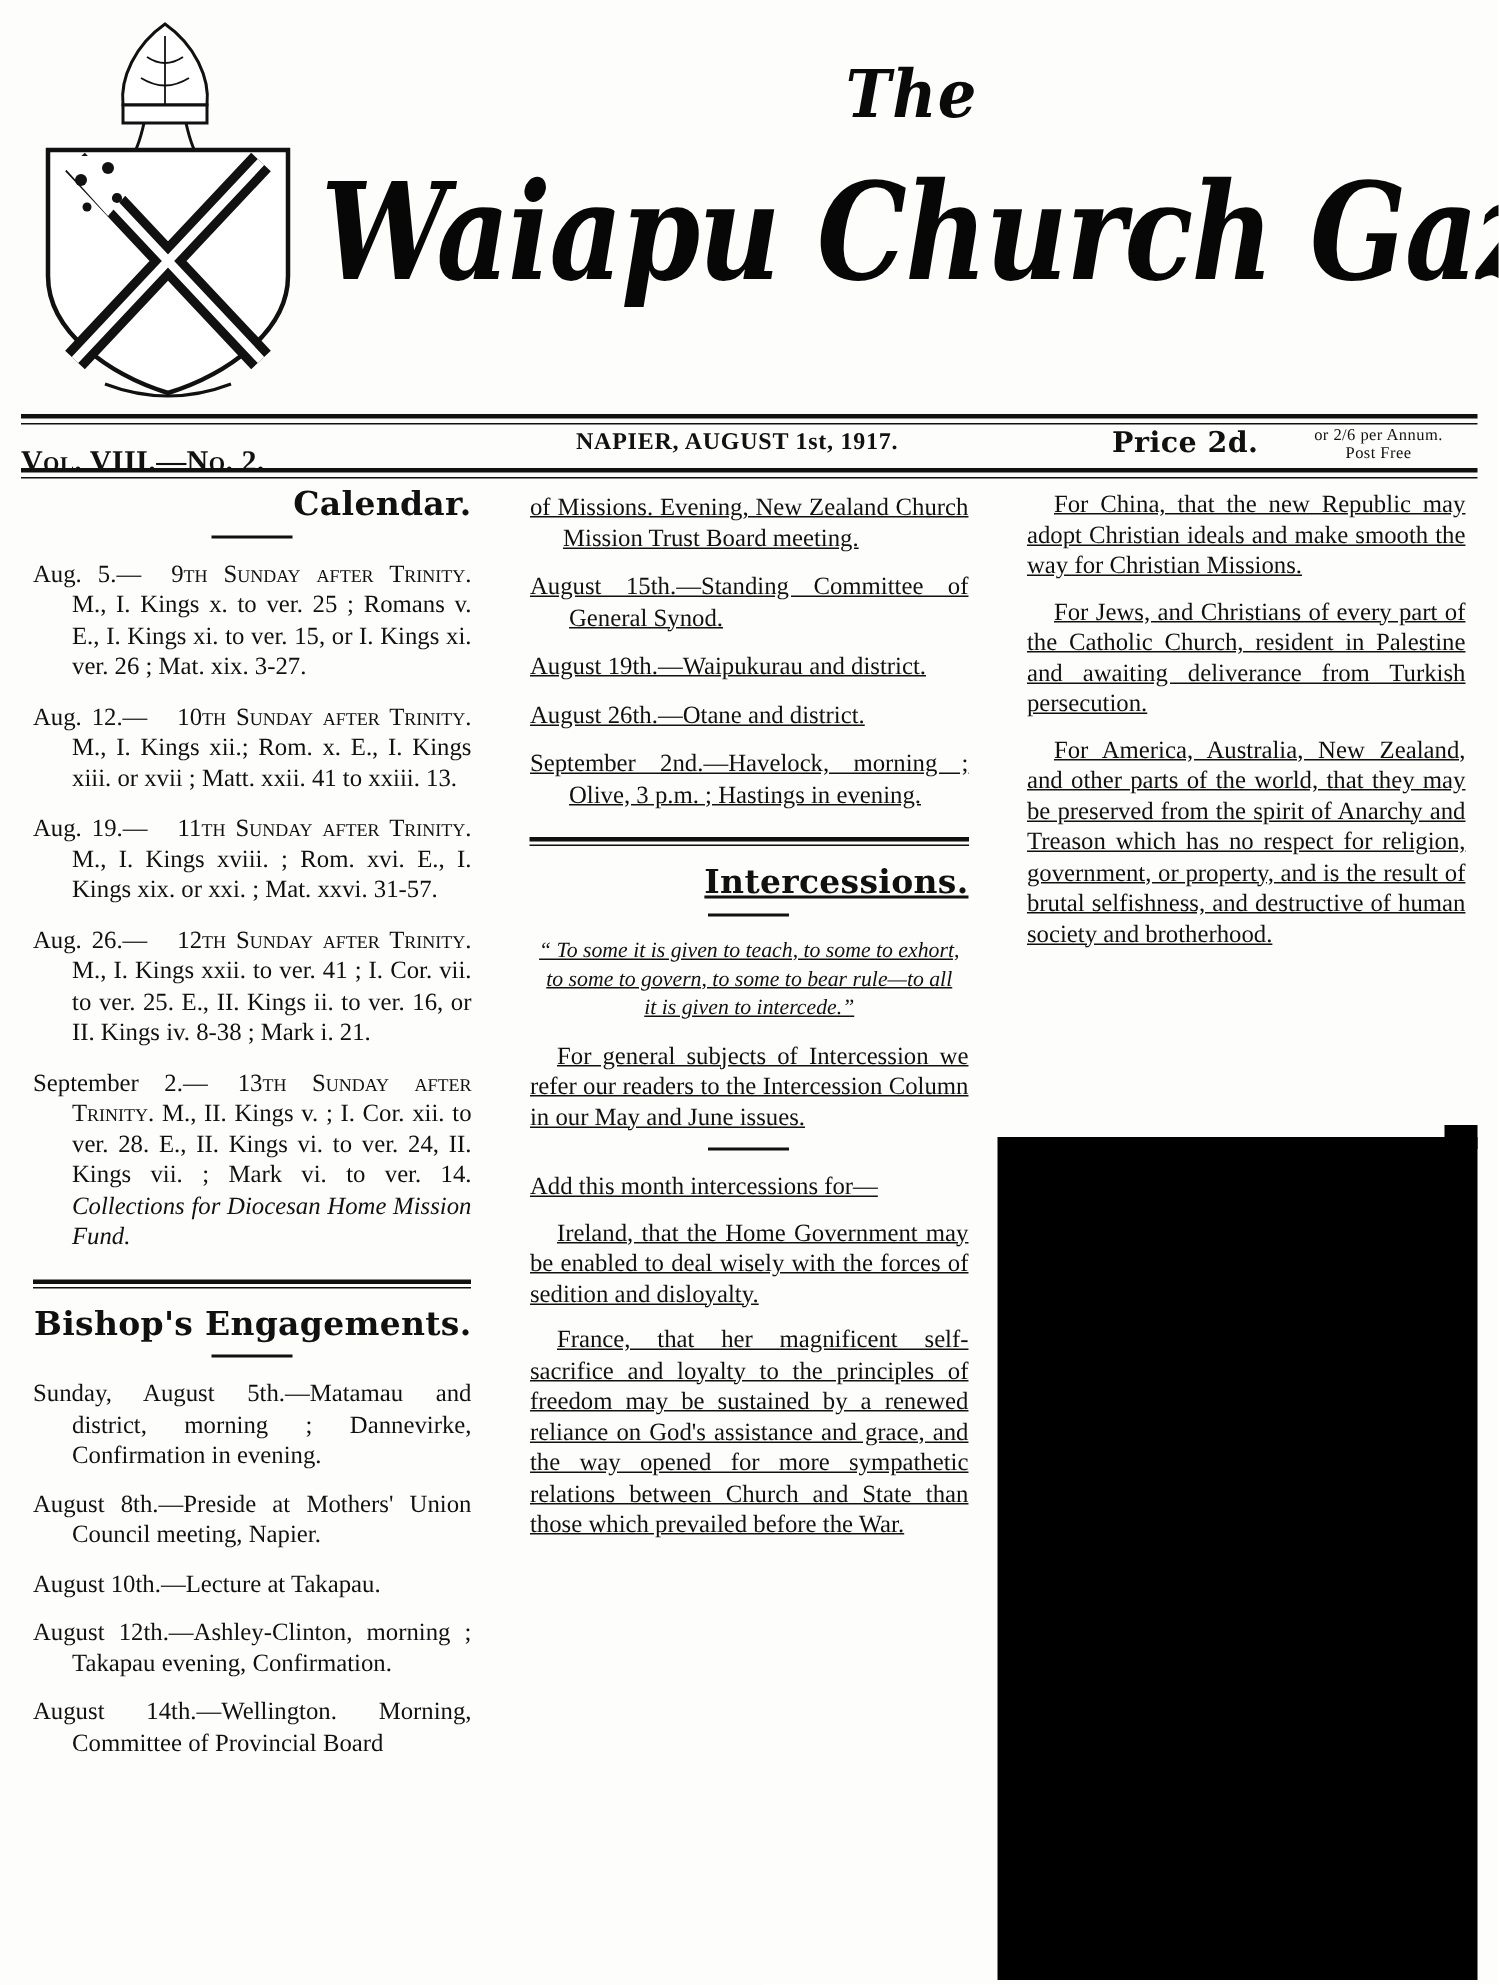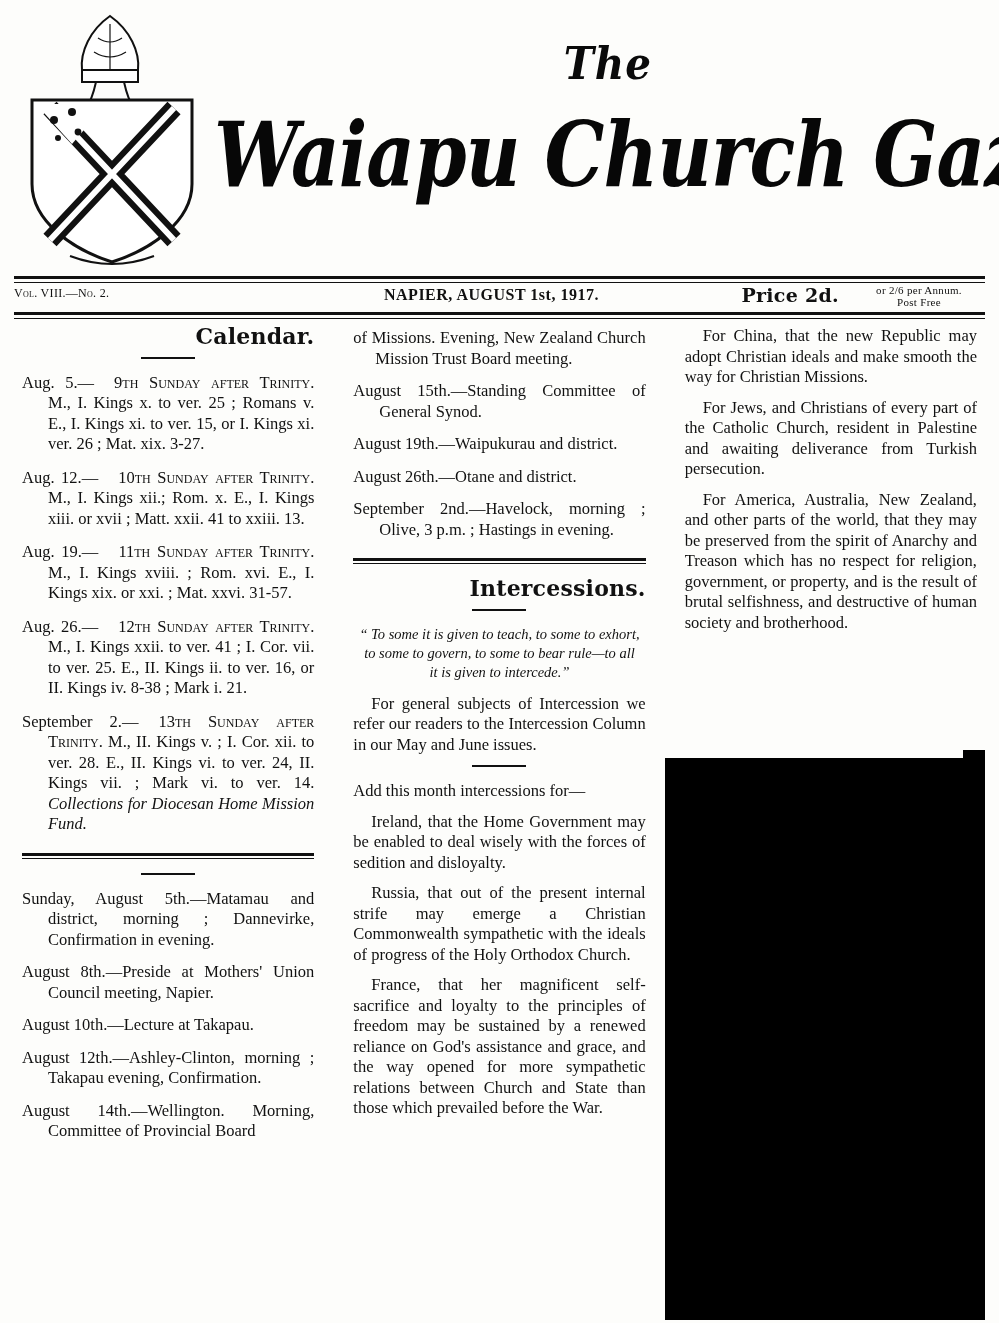--- a/index.html
+++ b/index.html
@@ -68,24 +68,24 @@
     top: 286px;
     left: 14px;
     right: 14px;
     height: 24px;
     font-size: 16px;
     letter-spacing: 0.3px;
   }
   .vol-left {
     position: absolute;
     left: 0;
-    top: 0;
+    top: 11px;
     font-variant: small-caps;
-    font-weight: normal;
-    font-size: 12px;
+    font-weight: bold;
+    font-size: 20px;
   }
   .vol-center {
     position: absolute;
     left: 370px;
     top: 0;
     font-weight: bold;
     font-size: 16px;
     letter-spacing: 0.5px;
   }
   .vol-price {
@@ -128,21 +128,21 @@
     gap: 0;
   }
   .col {
     width: 320px;
     padding: 0 8px;
     position: relative;
     font-size: 16.5px;
     line-height: 20.5px;
     text-align: justify;
   }
-  .col + .col { margin-left: 23px; }
+  .col + .col { margin-left: 23px; text-decoration: underline; }
 
   .sec-head {
     font-family: "DejaVu Serif", serif;
     font-weight: bold;
     font-size: 22px;
     text-align: right;
     margin: 0 0 6px 0;
     letter-spacing: 0.2px;
   }
   .short-rule {
@@ -291,20 +291,21 @@
       </div>
 
       <div class="entry">
         <span class="lead">September 2.—</span><span class="sc">13th Sunday after Trinity.</span>
         <span>M., II. Kings v. ; I. Cor. xii. to ver. 28.  E., II. Kings vi. to ver. 24, II. Kings vii. ; Mark vi. to ver. 14.</span>
         <span class="ital">Collections for Diocesan Home Mission Fund.</span>
       </div>
 
       <div class="thick-rule"></div>
 
+      <div class="sec-head">Bishop's Engagements.</div>
       <div class="short-rule"></div>
 
       <div class="hang">Sunday, August 5th.—Matamau and district, morning ; Dannevirke, Confirmation in evening.</div>
       <div class="hang">August 8th.—Preside at Mothers' Union Council meeting, Napier.</div>
       <div class="hang">August 10th.—Lecture at Takapau.</div>
       <div class="hang">August 12th.—Ashley-Clinton, morning ; Takapau evening, Confirmation.</div>
       <div class="hang">August 14th.—Wellington.  Morning, Committee of Provincial Board</div>
     </div>
 
     <div class="col">
@@ -322,21 +323,20 @@
 
       <div class="quote">“ To some it is given to teach, to some to exhort, to some to govern, to some to bear rule—to all it is given to intercede.”</div>
 
       <p class="para">For general subjects of Intercession we refer our readers to the Intercession Column in our May and June issues.</p>
 
       <div class="short-rule"></div>
 
       <p class="para noind">Add this month intercessions for—</p>
 
       <p class="para">Ireland, that the Home Government may be enabled to deal wisely with the forces of sedition and disloyalty.</p>
-      <p class="para">Russia, that out of the present internal strife may emerge a Christian Commonwealth sympathetic with the ideals of progress of the Holy Orthodox Church.</p>
       <p class="para">France, that her magnificent self-sacrifice and loyalty to the principles of freedom may be sustained by a renewed reliance on God's assistance and grace, and the way opened for more sympathetic relations between Church and State than those which prevailed before the War.</p>
     </div>
 
     <div class="col">
       <p class="para">For China, that the new Republic may adopt Christian ideals and make smooth the way for Christian Missions.</p>
       <p class="para">For Jews, and Christians of every part of the Catholic Church, resident in Palestine and awaiting deliverance from Turkish persecution.</p>
       <p class="para">For America, Australia, New Zealand, and other parts of the world, that they may be preserved from the spirit of Anarchy and Treason which has no respect for religion, government, or property, and is the result of brutal selfishness, and destructive of human society and brotherhood.</p>
 
       <div class="scan-black2"></div>
       <div class="scan-black"></div>

